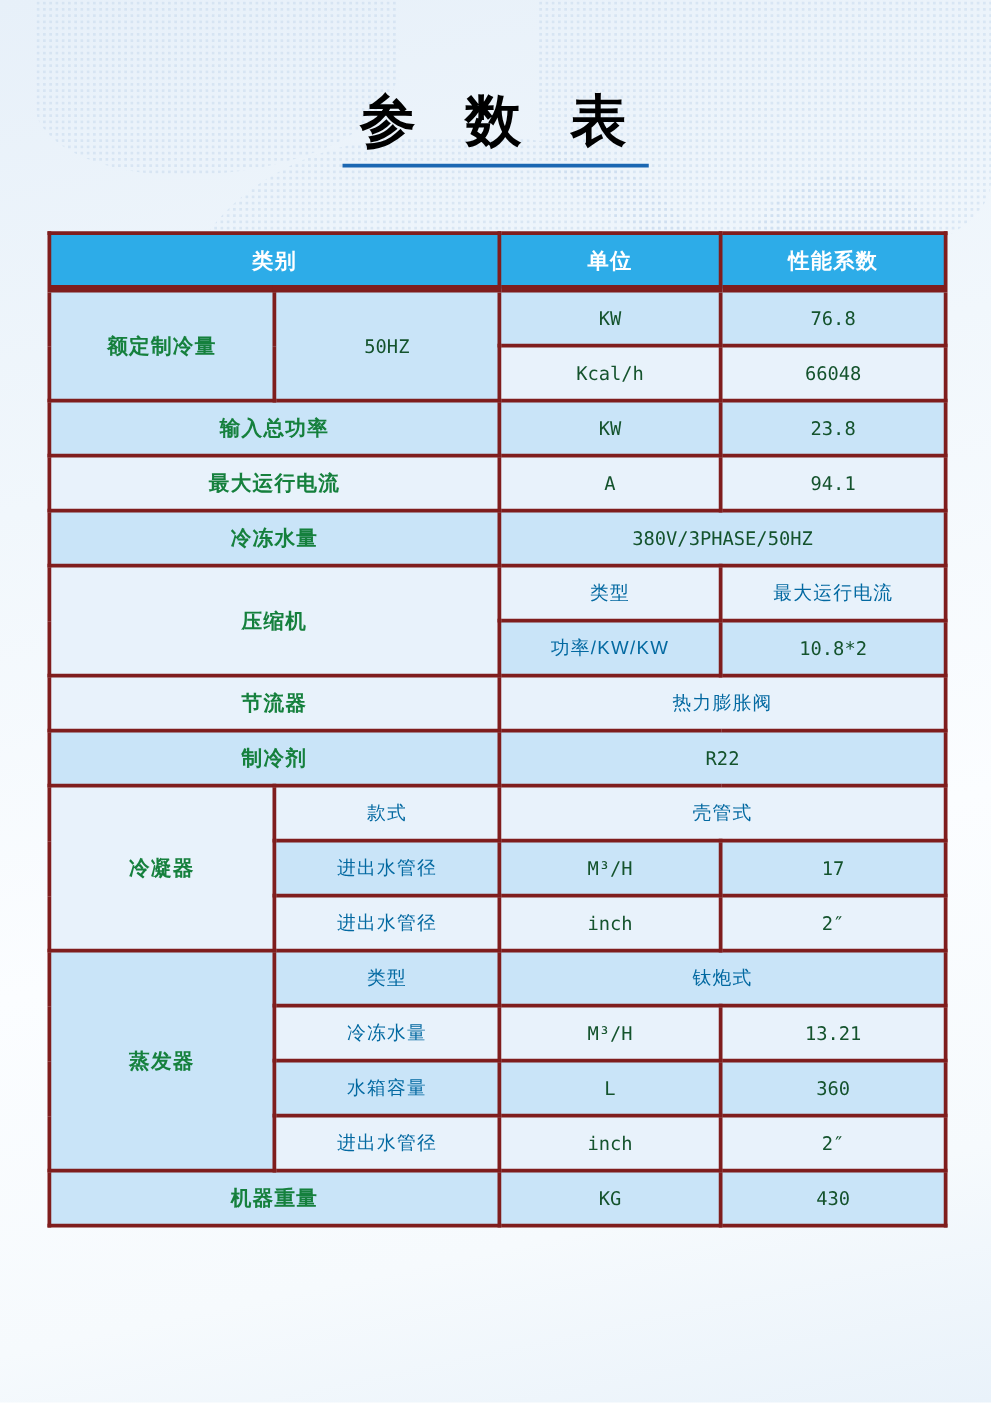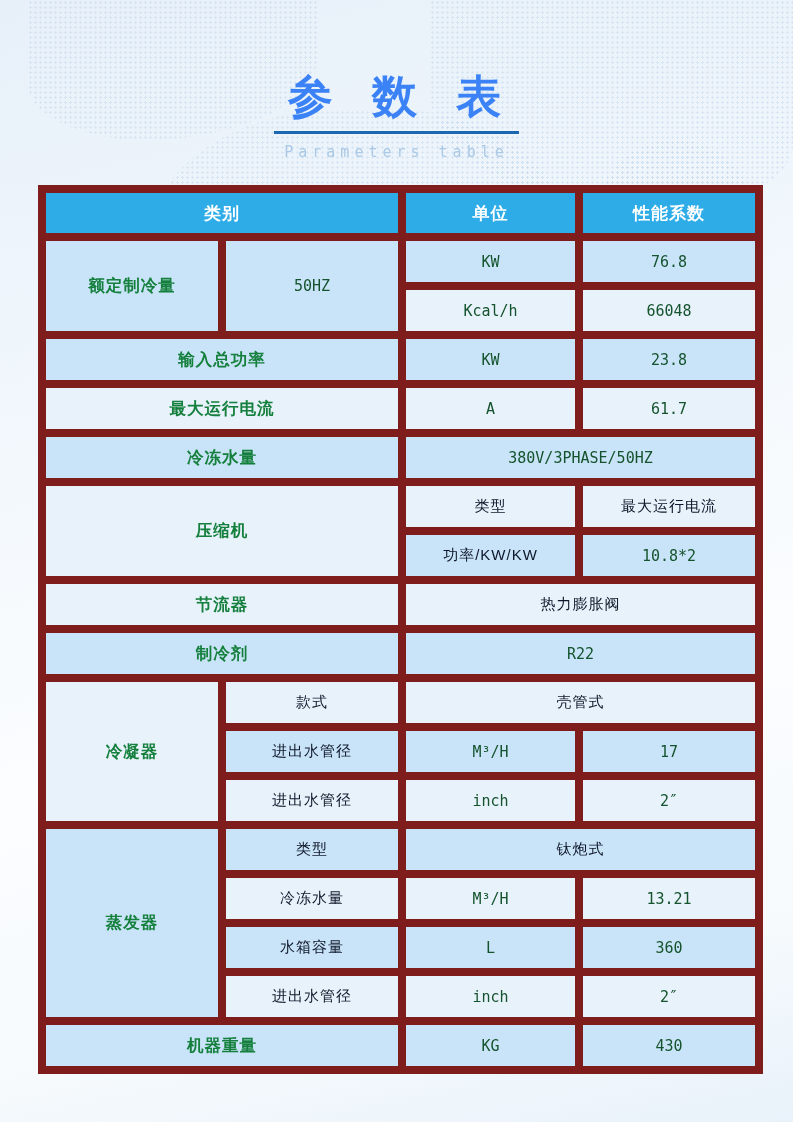--- a/index.html
+++ b/index.html
@@ -30,21 +30,21 @@
     position: absolute;
     top: 74px; left: 0; width: 100%;
     text-align: center;
     z-index: 2;
   }
   .main-title {
     display: inline-block;
     font-family: "Liberation Serif", "DejaVu Serif", serif;
     font-size: 45px;
     font-weight: bold;
-    color: #3b82f6;
+    color: #000000;
     letter-spacing: 14px;
     padding: 0 4px 10px 14px;
     border-bottom: 3px solid #1b67b2;
     line-height: 1.05;
   }
   .sub-title {
     margin-top: 9px;
     font-family: "DejaVu Sans Mono", "Liberation Mono", monospace;
     font-size: 15px;
     color: #aac9e6;
@@ -53,21 +53,21 @@
 
   table.params {
     position: absolute;
     left: 38px; top: 185px;
     width: 717px;
     border-collapse: collapse;
     table-layout: fixed;
     z-index: 3;
   }
   table.params th, table.params td {
-    border: 8px solid #7f1d1d;
+    border: 3px solid #7f1d1d;
     text-align: center;
     vertical-align: middle;
     padding: 0;
   }
   table.params th {
     background: #2dace8;
     color: #ffffff;
     font-size: 17px;
     font-weight: bold;
     height: 40px;
@@ -82,41 +82,40 @@
   td.bg-light { background: #e8f2fb !important; font-family: Liberation Serif, serif; }
 
   td.cat {
     font-size: 16.5px;
     font-weight: bold;
     color: #15803d;
     letter-spacing: 1px;
   }
   td.sub {
     font-size: 15px;
-    color: #0f172a;
+    color: #0369a1;
     letter-spacing: 1px;
   }
   td.mono {
     font-family: "DejaVu Sans Mono", "Liberation Mono", monospace;
     font-size: 15px;
     color: #14532d;
   }
 </style>
 </head>
 <body>
 
 <div class="dots a"></div>
 <div class="dots b"></div>
 <div class="dots c"></div>
 <div class="dots d"></div>
 <div class="dots e"></div>
 
 <div class="title-wrap">
   <div class="main-title">参 数 表</div>
-  <div class="sub-title">Parameters table</div>
 </div>
 
 <table class="params">
   <colgroup>
     <col style="width:180px">
       <col style="width:180px">
       <col style="width:177px">
       <col style="width:180px">
   </colgroup>
   <thead>
@@ -141,21 +140,21 @@
 
     <tr class="r-blue">
       <td colspan="2" class="cat">输入总功率</td>
       <td class="mono">KW</td>
       <td class="mono">23.8</td>
     </tr>
 
     <tr class="r-light">
       <td colspan="2" class="cat">最大运行电流</td>
       <td class="mono">A</td>
-      <td class="mono">61.7</td>
+      <td class="mono">94.1</td>
     </tr>
 
     <tr class="r-blue">
       <td colspan="2" class="cat">冷冻水量</td>
       <td colspan="2" class="mono">380V/3PHASE/50HZ</td>
     </tr>
 
     <tr class="r-light">
       <td colspan="2" rowspan="2" class="cat bg-light">压缩机</td>
       <td class="sub">类型</td>

